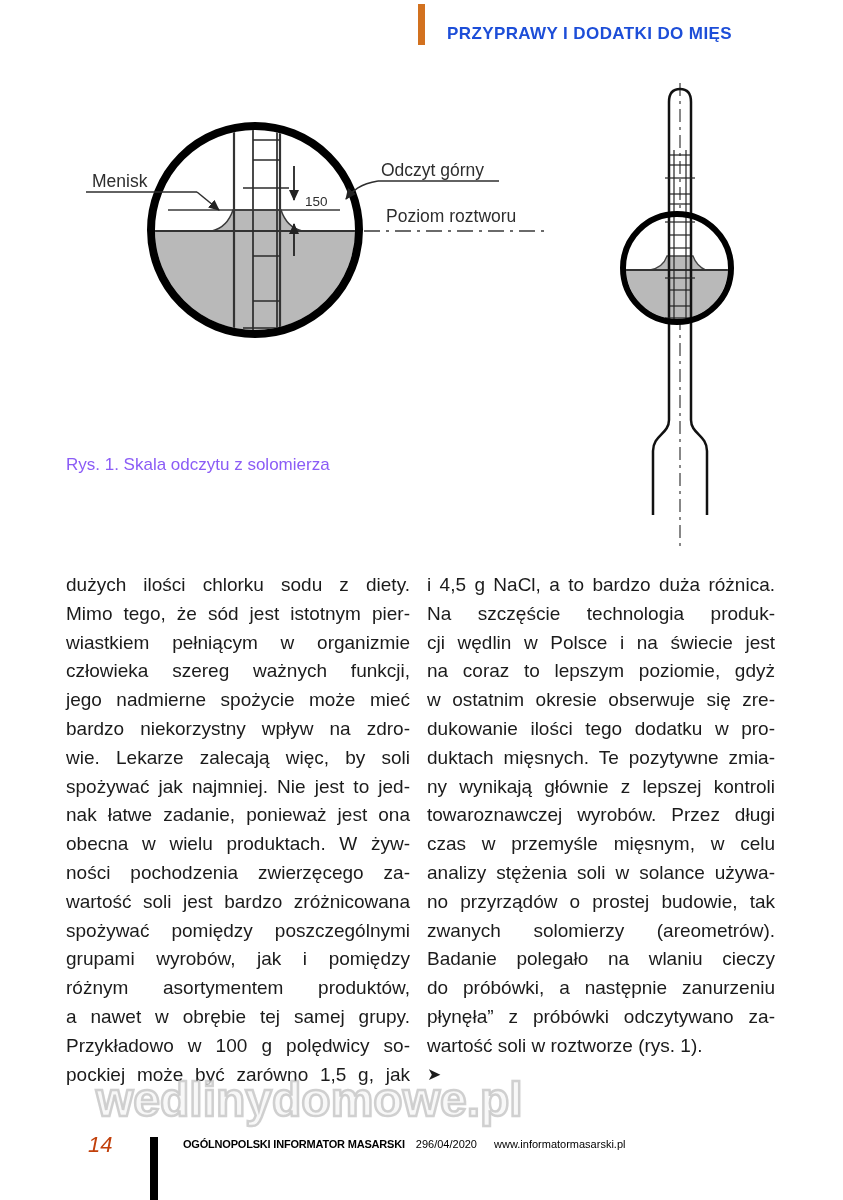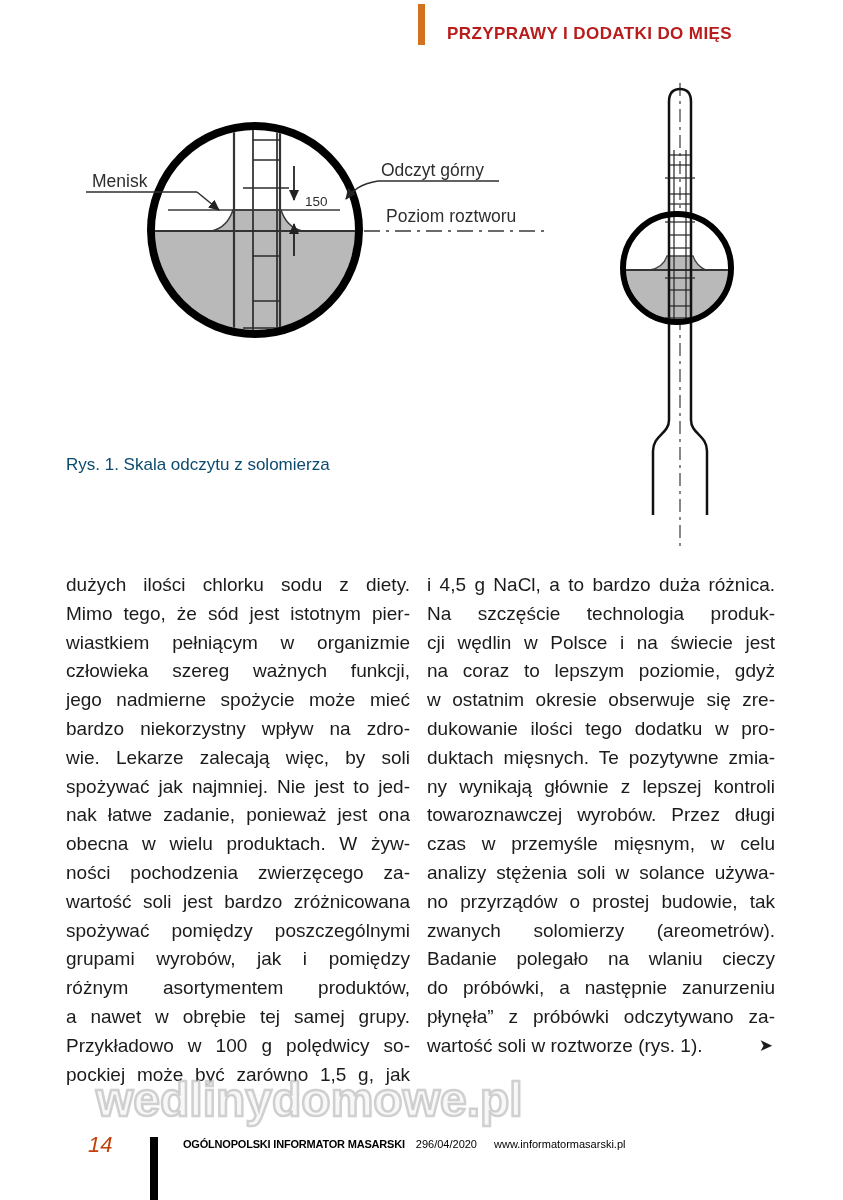--- a/index.html
+++ b/index.html
@@ -5,32 +5,32 @@
   html,body{margin:0;padding:0;background:#e9e9e9;}
   #page{
     position:relative;width:843px;height:1200px;background:#ffffff;
     margin:0 auto;overflow:hidden;
     font-family:"Liberation Sans", sans-serif;color:#1e1e1e;
   }
   
   .accent-bar{position:absolute;left:418px;top:4px;width:7px;height:41px;background:#d2711f;}
   .section-title{
     position:absolute;left:447px;top:24px;font-size:17px;font-weight:bold;
-    color:#b91c1c;letter-spacing:.4px;white-space:nowrap;
+    color:#1d4ed8;letter-spacing:.4px;white-space:nowrap;
   }
   
   #figure-svg{position:absolute;left:0;top:78px;width:843px;height:482px;}
   #figure-svg text{font-family:"Liberation Sans", sans-serif;fill:#2e2e2e;}
-  .fig-caption{position:absolute;left:66px;top:455px;font-size:17px;color:#0c4a6e;}
+  .fig-caption{position:absolute;left:66px;top:455px;font-size:17px;color:#8b5cf6;}
   
   .col{position:absolute;top:571px;font-size:19px;line-height:28.8px;color:#1b1b1b;}
   .col-left{left:66px;width:344px;}
   .col-right{left:427px;width:348px;}
   .text-line{text-align:justify;text-align-last:justify;white-space:normal;}
-  .text-line-last{display:flex;justify-content:space-between;align-items:flex-start;}
+  .text-line-last{display:flex;justify-content:space-between;align-items:flex-start;flex-direction:column;}
   .cont-arrow{font-size:17px;line-height:28.8px;padding-right:2px;}
   
   .page-number{position:absolute;left:88px;top:1132px;font-size:22px;color:#c2410c;font-style:italic;}
   .footer-bar{position:absolute;left:150px;top:1137px;width:8px;height:63px;background:#000;}
   .footer-line{position:absolute;left:183px;top:1138px;font-size:11px;color:#000;white-space:nowrap;}
   .footer-line .journal{font-weight:bold;letter-spacing:-0.2px;}
   .footer-line .issue{margin-left:8px;}
   .footer-line .site{margin-left:14px;}
   
   .watermark{

